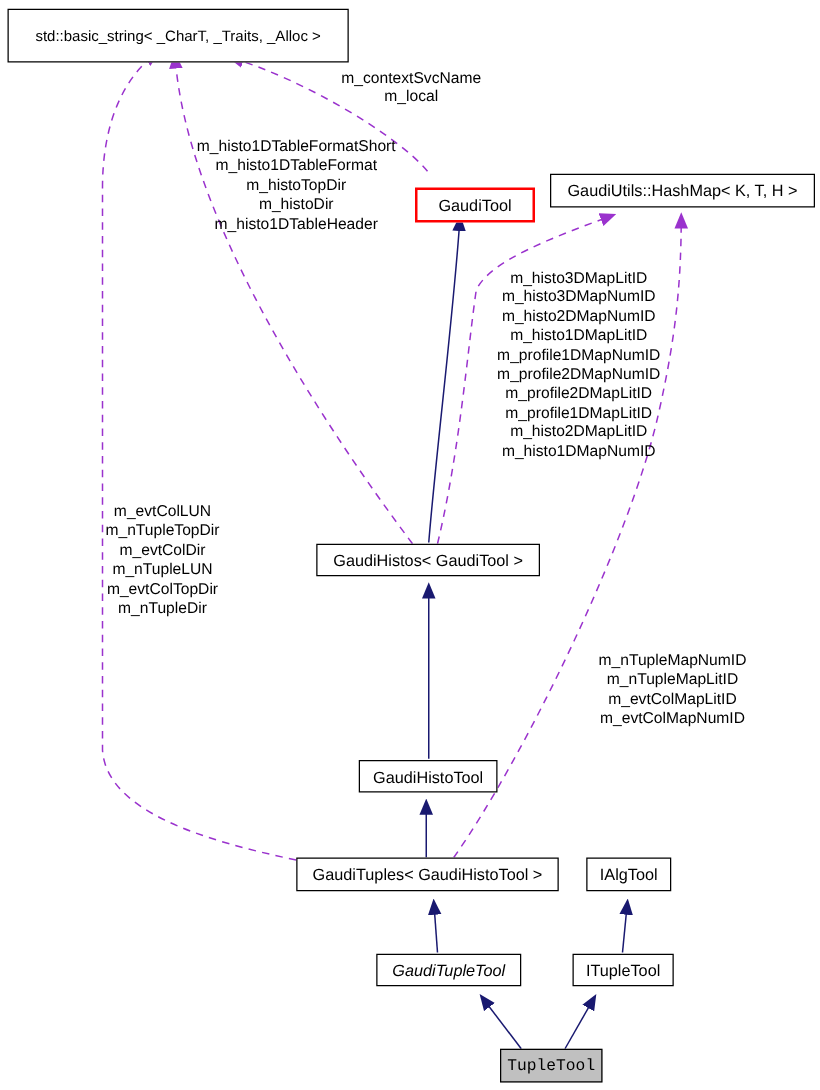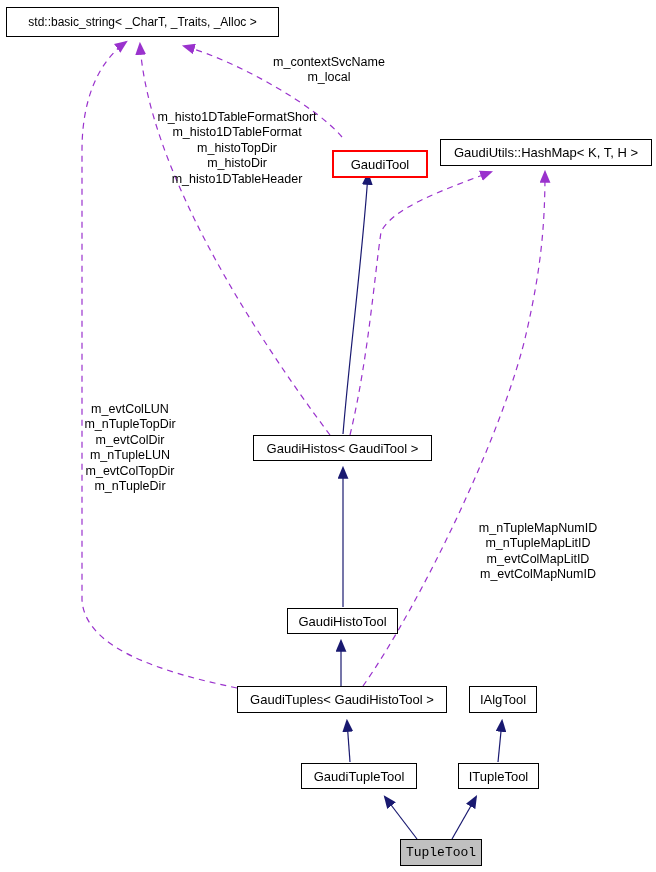--- a/index.html
+++ b/index.html
@@ -57,35 +57,45 @@
     <path class="edge-usage" marker-end="url(#arr-u)" d="M363,686 C420,605 505,430 527,330 C541,268 545,225 545,172"></path>
   </svg>
 
   <div class="edge-label" style="left:239px; top:55px;  width:180px;">m_contextSvcName
 m_local</div>
   <div class="edge-label" style="left:137px; top:110px; width:200px;">m_histo1DTableFormatShort
 m_histo1DTableFormat
 m_histoTopDir
 m_histoDir
 m_histo1DTableHeader</div>
+  <div class="edge-label" style="left:372px; top:215px; width:182px;">m_histo3DMapLitID
+m_histo3DMapNumID
+m_histo2DMapNumID
+m_histo1DMapLitID
+m_profile1DMapNumID
+m_profile2DMapNumID
+m_profile2DMapLitID
+m_profile1DMapLitID
+m_histo2DMapLitID
+m_histo1DMapNumID</div>
   <div class="edge-label" style="left:50px;  top:402px; width:160px;">m_evtColLUN
 m_nTupleTopDir
 m_evtColDir
 m_nTupleLUN
 m_evtColTopDir
 m_nTupleDir</div>
   <div class="edge-label" style="left:448px; top:521px; width:180px;">m_nTupleMapNumID
 m_nTupleMapLitID
 m_evtColMapLitID
 m_evtColMapNumID</div>
 
-  <div class="node small" style="left:6px;   top:7px;   width:273px; height:30px;">std::basic_string&lt; _CharT, _Traits, _Alloc &gt;</div>
+  <div class="node small" style="left:6px;   top:7px;   width:273px; height:43px;">std::basic_string&lt; _CharT, _Traits, _Alloc &gt;</div>
   <div class="node red" style="left:332px; top:138px; width:96px;  height:28px;">GaudiTool</div>
   <div class="node" style="left:440px; top:139px; width:212px; height:27px;">GaudiUtils::HashMap&lt; K, T, H &gt;</div>
   <div class="node" style="left:253px; top:435px; width:179px; height:26px;">GaudiHistos&lt; GaudiTool &gt;</div>
   <div class="node" style="left:237px; top:686px; width:210px; height:27px;">GaudiTuples&lt; GaudiHistoTool &gt;</div>
   <div class="node" style="left:287px; top:608px; width:111px; height:26px;">GaudiHistoTool</div>
   <div class="node" style="left:469px; top:686px; width:68px;  height:27px;">IAlgTool</div>
-  <div class="node" style="left:301px; top:763px; width:116px; height:26px;">GaudiTupleTool</div>
+  <div class="node" style="left:301px; top:763px; width:116px; height:26px;font-style:italic;">GaudiTupleTool</div>
   <div class="node" style="left:458px; top:763px; width:81px;  height:26px;">ITupleTool</div>
   <div class="node focus" style="left:400px; top:839px; width:82px;  height:27px;">TupleTool</div>
 
 </div>
 
 </body></html>

